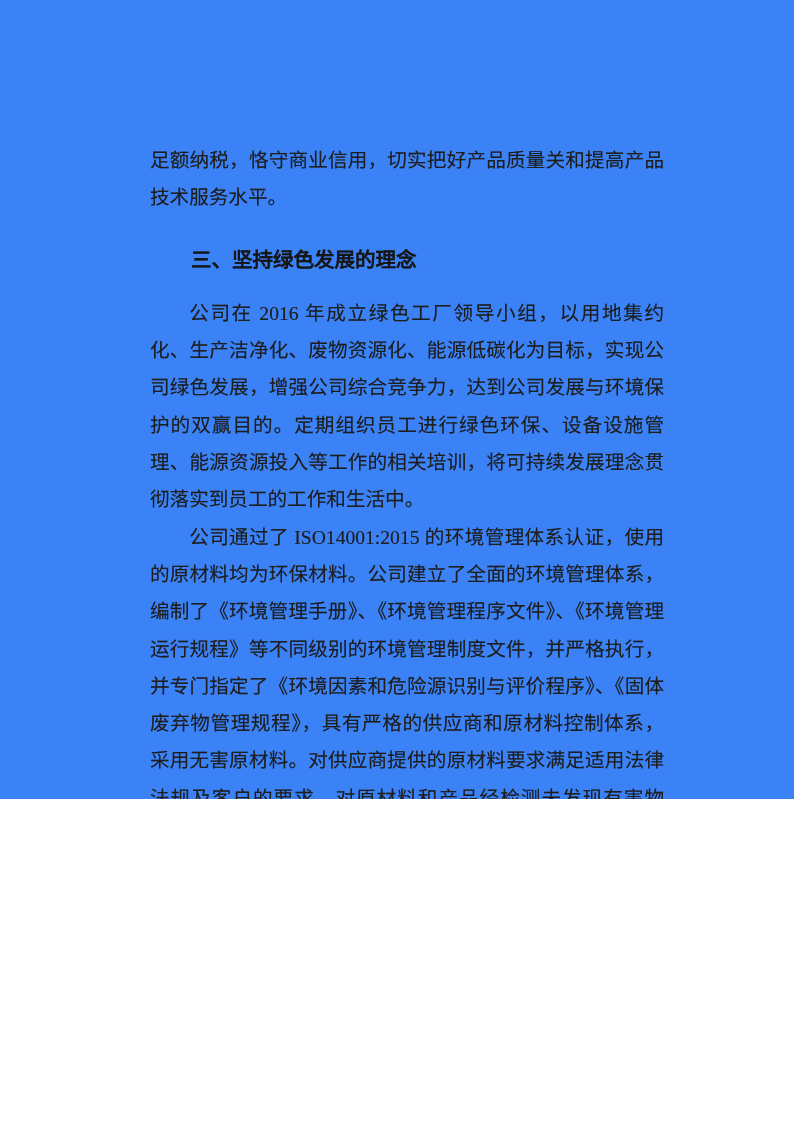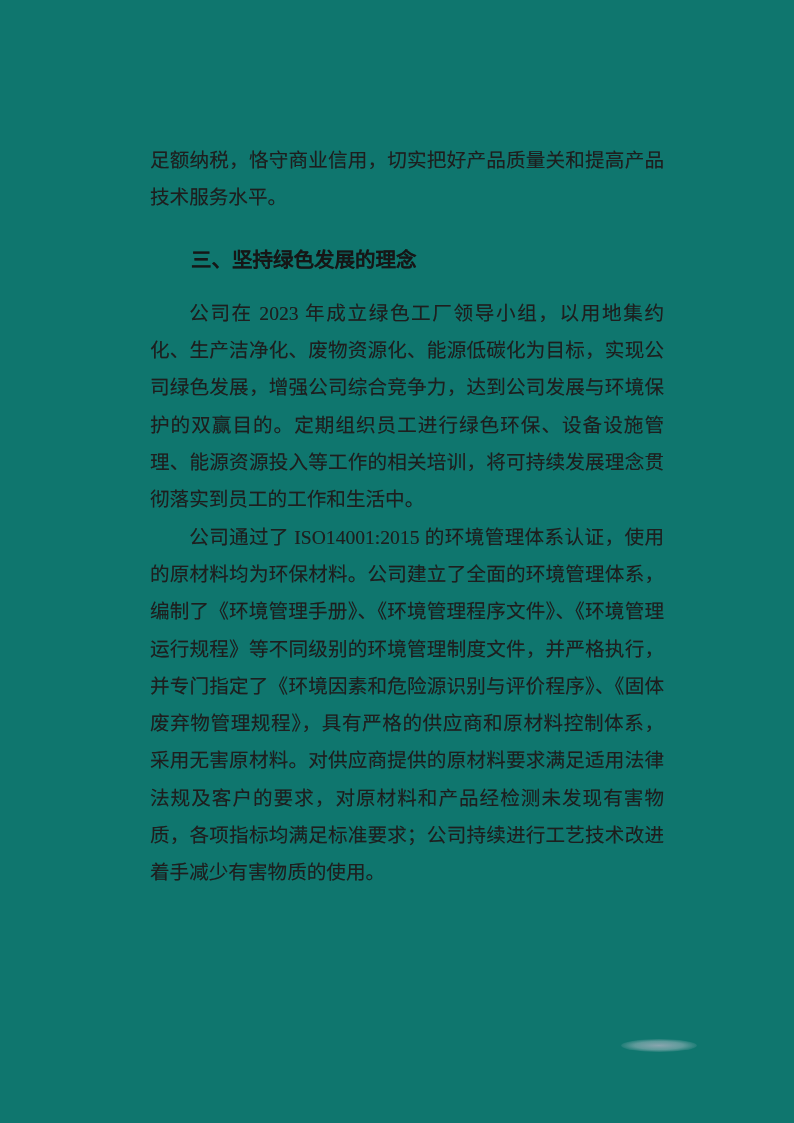--- a/index.html
+++ b/index.html
@@ -3,22 +3,22 @@
 <meta charset="utf-8">
 <style>
   html, body {
     margin: 0;
     padding: 0;
     background: #ffffff;
   }
   .page {
     position: relative;
     width: 794px;
-    height: 1123px;
-    background: #0f766e;
+    height: 799px;
+    background: #3b82f6;
     overflow: hidden;
     font-family: "Liberation Serif", "DejaVu Serif", serif;
     color: #1e1e1e;
   }
   .content {
     position: absolute;
     left: 150px;
     top: 142px;
     width: 514px;
   }
@@ -57,17 +57,17 @@
     pointer-events: none;
   }
 </style>
 </head>
 <body>
 
 <div class="page">
   <div class="content">
     <p class="para">足额纳税，恪守商业信用，切实把好产品质量关和提高产品技术服务水平。</p>
     <h2 class="heading">三、坚持绿色发展的理念</h2>
-    <p class="para indent">公司在 2023 年成立绿色工厂领导小组，以用地集约化、生产洁净化、废物资源化、能源低碳化为目标，实现公司绿色发展，增强公司综合竞争力，达到公司发展与环境保护的双赢目的。定期组织员工进行绿色环保、设备设施管理、能源资源投入等工作的相关培训，将可持续发展理念贯彻落实到员工的工作和生活中。</p>
+    <p class="para indent">公司在 2016 年成立绿色工厂领导小组，以用地集约化、生产洁净化、废物资源化、能源低碳化为目标，实现公司绿色发展，增强公司综合竞争力，达到公司发展与环境保护的双赢目的。定期组织员工进行绿色环保、设备设施管理、能源资源投入等工作的相关培训，将可持续发展理念贯彻落实到员工的工作和生活中。</p>
     <p class="para indent">公司通过了 ISO14001:2015 的环境管理体系认证，使用的原材料均为环保材料。公司建立了全面的环境管理体系，编制了《环境管理手册》、《环境管理程序文件》、《环境管理运行规程》等不同级别的环境管理制度文件，并严格执行，并专门指定了《环境因素和危险源识别与评价程序》、《固体废弃物管理规程》，具有严格的供应商和原材料控制体系，采用无害原材料。对供应商提供的原材料要求满足适用法律法规及客户的要求，对原材料和产品经检测未发现有害物质，各项指标均满足标准要求；公司持续进行工艺技术改进着手减少有害物质的使用。</p>
   </div>
   <div class="smudge"></div>
 </div>
 
 </body></html>

